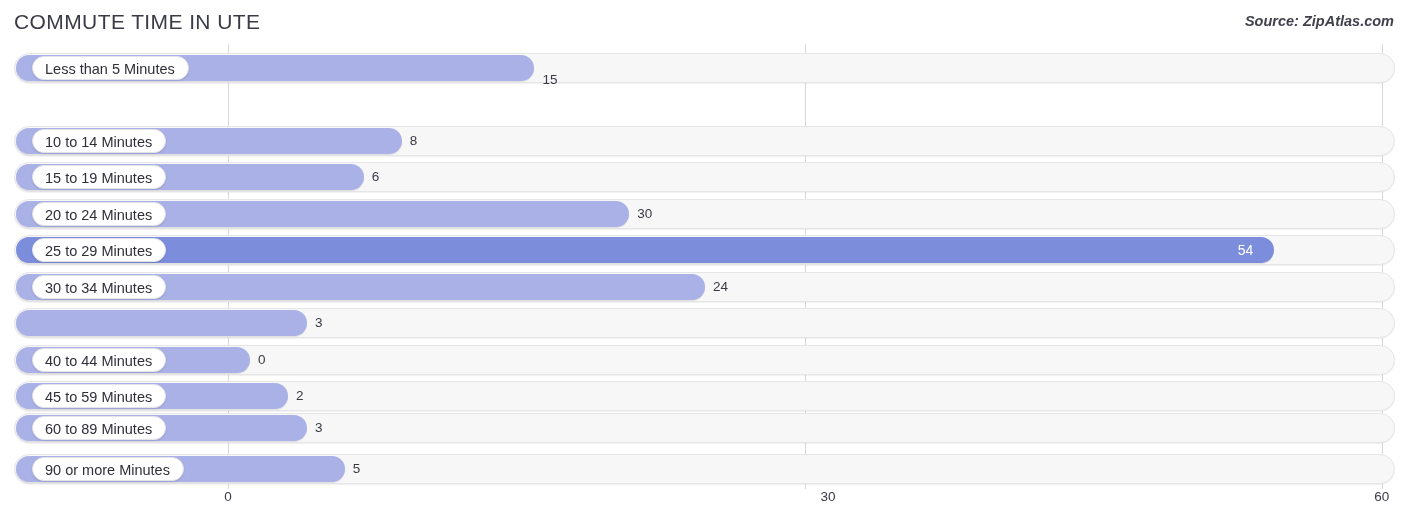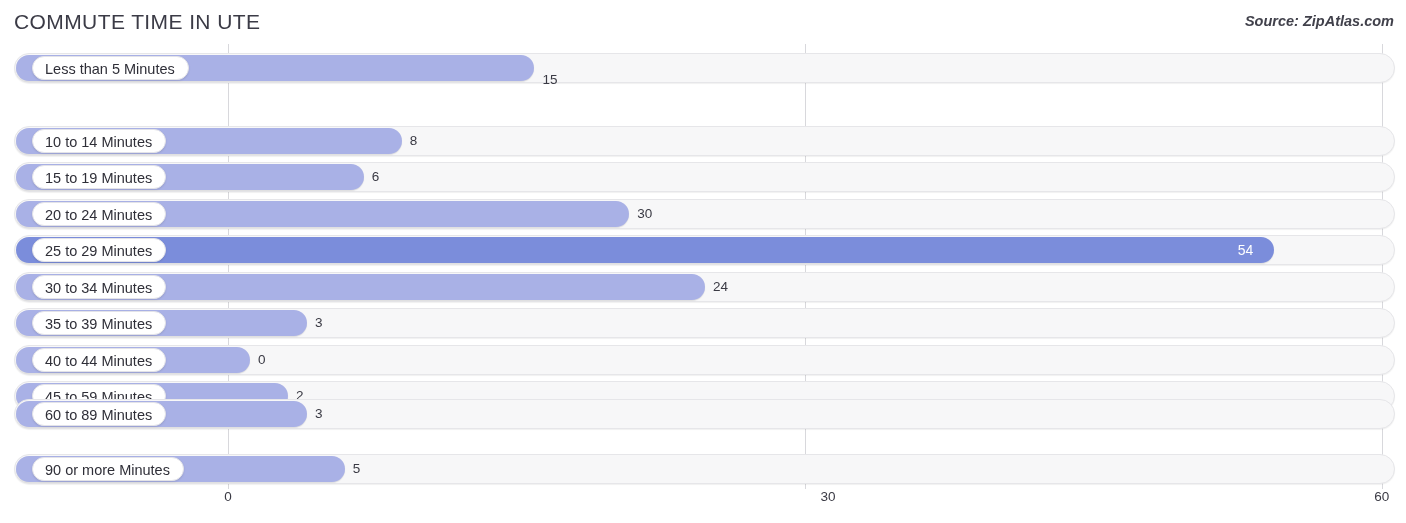--- a/index.html
+++ b/index.html
@@ -202,36 +202,35 @@
       </div>
       <div class="row" style="top: 227.7px;">
         <div class="track"></div>
         <div class="bar" style="width: 689.04px;"></div>
         <div class="label-pill">30 to 34 Minutes</div>
         <div class="value-out" style="left: 713.04px;">24</div>
       </div>
       <div class="row" style="top: 264.15px;">
         <div class="track"></div>
         <div class="bar" style="width: 290.88px;"></div>
-        <div class="label-pill">35 to 39 Minutes</div>
         <div class="value-out" style="left: 314.88px;">3</div>
       </div>
       <div class="row" style="top: 300.6px;">
         <div class="track"></div>
         <div class="bar" style="width: 234px;"></div>
         <div class="label-pill">40 to 44 Minutes</div>
         <div class="value-out" style="left: 258px;">0</div>
       </div>
       <div class="row" style="top: 337.05px;">
         <div class="track"></div>
         <div class="bar" style="width: 271.92px;"></div>
         <div class="label-pill">45 to 59 Minutes</div>
         <div class="value-out" style="left: 295.92px;">2</div>
       </div>
-      <div class="row" style="top: 355px;">
+      <div class="row" style="top: 369px;">
         <div class="track"></div>
         <div class="bar" style="width: 290.88px;"></div>
         <div class="label-pill">60 to 89 Minutes</div>
         <div class="value-out" style="left: 314.88px;">3</div>
       </div>
       <div class="row" style="top: 409.95px;">
         <div class="track"></div>
         <div class="bar" style="width: 328.8px;"></div>
         <div class="label-pill">90 or more Minutes</div>
         <div class="value-out" style="left: 352.8px;">5</div>

